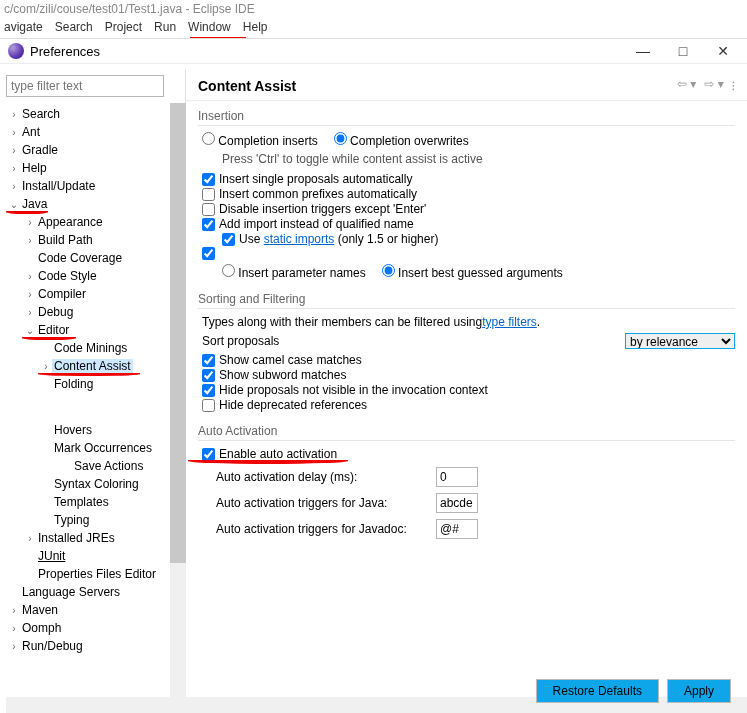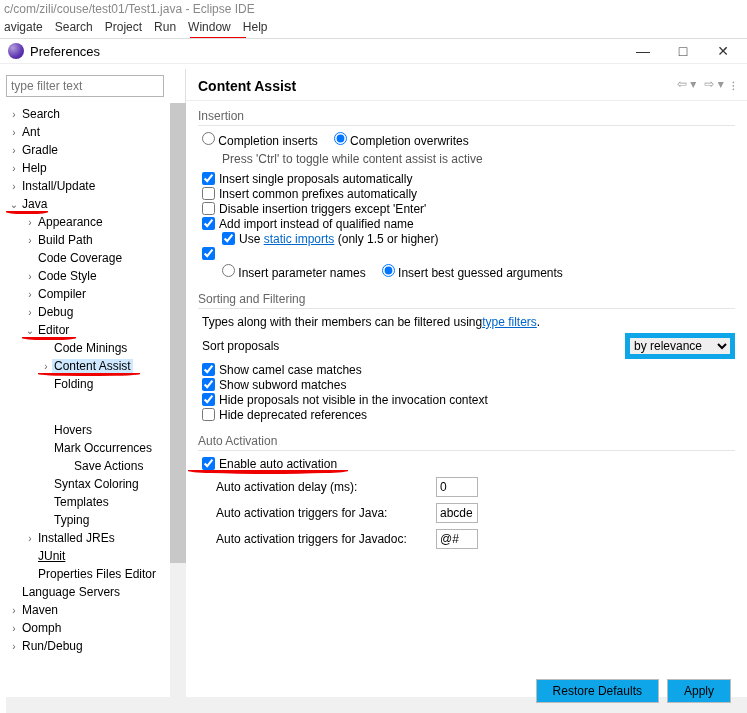--- a/index.html
+++ b/index.html
@@ -23,29 +23,29 @@
 .tree-item .exp { width: 12px; text-align: center; color: #666; font-size: 10px; }
 .tree-item.selected span.label { background: #cde8ff; }
 .tree-item span.label { padding: 0 2px; }
 .red-curve { position: absolute; border-bottom: 3px solid #e00; border-radius: 0 0 40% 40%; height: 5px; z-index: 5; }
 .content { flex: 1; overflow-y: auto; padding: 0; position: relative; }
 .content-header { display: flex; align-items: center; padding: 8px 12px 6px; border-bottom: 1px solid #eee; }
 .content-header h3 { font-size: 14px; font-weight: bold; flex: 1; }
 .nav-icons { display: flex; gap: 8px; color: #999; font-size: 13px; }
 .group { margin: 8px 12px 12px; }
 .group-title { color: #666; border-bottom: 1px solid #e5e5e5; padding-bottom: 2px; margin-bottom: 6px; }
-.row { display: flex; align-items: flex-start; margin: 1px 0; padding-left: 4px; }
+.row { display: flex; align-items: center; margin: 1px 0; padding-left: 4px; }
 .row.indent { padding-left: 24px; }
 .row label { margin-left: 4px; }
 input[type=checkbox], input[type=radio] { width: 13px; height: 13px; }
 .radio-row { display: flex; gap: 16px; align-items: center; padding-left: 4px; margin: 4px 0; }
 .hint { color: #555; padding-left: 24px; margin: 2px 0 6px; }
 a { color: #0066cc; }
 .sort-row { display: flex; align-items: center; justify-content: space-between; margin: 4px 0; padding-left: 4px; }
-select { height: 26px; border: 5px solid #0ea5e9; padding: 0 0; min-width: 110px; }
+select { height: 16px; border: 1px solid #0ea5e9; padding: 0 0; min-width: 110px; }
 .field-row { display: flex; align-items: center; margin: 6px 0; padding-left: 18px; }
 .field-row .flabel { width: 220px; }
 .field-row input[type=text] { width: 42px; height: 20px; border: 1px solid #b5b5b5; padding: 0 3px; }
 .buttons { position: absolute; bottom: 10px; right: 16px; display: flex; gap: 8px; }
 .buttons button { height: 24px; padding: 0 16px; background: #0ea5e9; border: 1px solid #bbb; }
 .scrollbar-v { position: absolute; right: 0; top: 56px; bottom: 0; width: 16px; background: #f0f0f0; }
 .scrollbar-v .thumb { background: #c8c8c8; width: 100%; }
 .scrollbar-h { position: absolute; left: 6px; right: 0; bottom: 0; height: 16px; background: #f0f0f0; }
 .red-check-mark { position: absolute; border-bottom: 4px solid #e00; border-radius: 0 0 50% 50%; height: 6px; z-index: 5; }
 </style>

